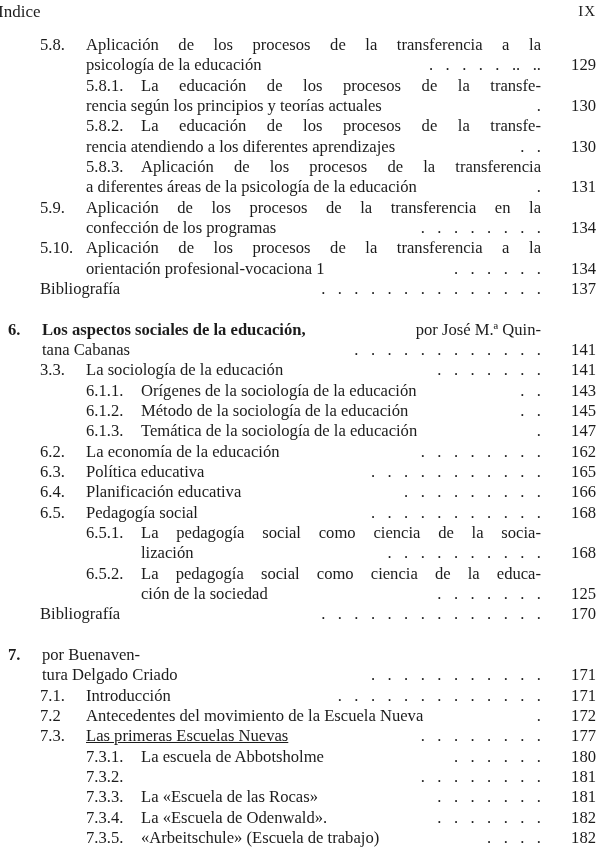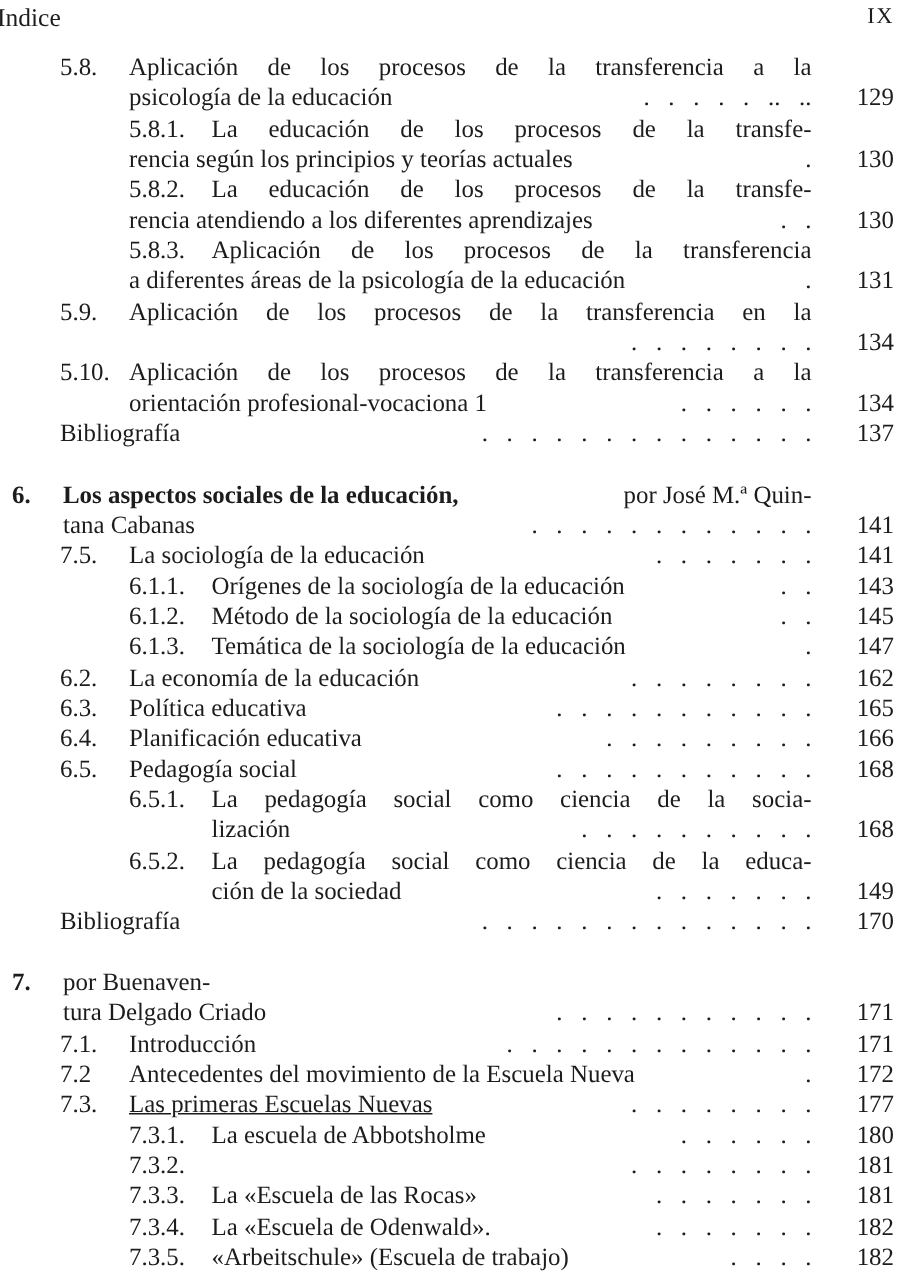--- a/index.html
+++ b/index.html
@@ -65,20 +65,21 @@
         <span class="dots" style="white-space: pre; right: 59px;">.</span>
         <span class="pg">131</span>
       </div>
     </div>
     <div class="entry">
       <div class="line" style="top: 197.64px;">
         <span class="num" style="left: 40px;">5.9.</span>
         <span class="txt just" style="left: 86px; width: 455px;">Aplicación de los procesos de la transferencia en la</span>
       </div>
       <div class="line" style="top: 217.97px;">
+        <span class="txt" style="left: 86px;">confección de los programas</span>
         <span class="dots" style="white-space: pre; right: 59px;">.   .   .   .   .   .   .   .</span>
         <span class="pg">134</span>
       </div>
     </div>
     <div class="entry">
       <div class="line" style="top: 238.3px;">
         <span class="num" style="left: 40px;">5.10.</span>
         <span class="txt just" style="left: 86px; width: 455px;">Aplicación de los procesos de la transferencia a la</span>
       </div>
       <div class="line" style="top: 258.63px;">
@@ -103,21 +104,21 @@
         </span>
       </div>
       <div class="line" style="top: 339.95px;">
         <span class="txt" style="left: 42px;">tana Cabanas</span>
         <span class="dots" style="white-space: pre; right: 59px;">.   .   .   .   .   .   .   .   .   .   .   .</span>
         <span class="pg">141</span>
       </div>
     </div>
     <div class="entry">
       <div class="line" style="top: 360.28px;">
-        <span class="num" style="left: 40px;">7.5.</span>
+        <span class="num" style="left: 40px;">3.3.</span>
         <span class="txt" style="left: 86px;">La sociología de la educación</span>
         <span class="dots" style="white-space: pre; right: 59px;">.   .   .   .   .   .   .</span>
         <span class="pg">141</span>
       </div>
     </div>
     <div class="entry">
       <div class="line" style="top: 380.61px;">
         <span class="num" style="left: 86px;">6.1.1.</span>
         <span class="txt" style="left: 141px;">Orígenes de la sociología de la educación</span>
         <span class="dots" style="white-space: pre; right: 59px;">.   .</span>
@@ -184,21 +185,21 @@
       </div>
     </div>
     <div class="entry">
       <div class="line" style="top: 563.58px;">
         <span class="num" style="left: 86px;">6.5.2.</span>
         <span class="txt just" style="left: 141px; width: 400px;">La pedagogía social como ciencia de la educa-</span>
       </div>
       <div class="line" style="top: 583.91px;">
         <span class="txt" style="left: 141px;">ción de la sociedad</span>
         <span class="dots" style="white-space: pre; right: 59px;">.   .   .   .   .   .   .</span>
-        <span class="pg">149</span>
+        <span class="pg">125</span>
       </div>
     </div>
     <div class="entry">
       <div class="line" style="top: 604.24px;">
         <span class="txt" style="left: 40px;">Bibliografía</span>
         <span class="dots" style="white-space: pre; right: 59px;">.   .   .   .   .   .   .   .   .   .   .   .   .   .</span>
         <span class="pg">170</span>
       </div>
     </div>
     <div class="entry">

